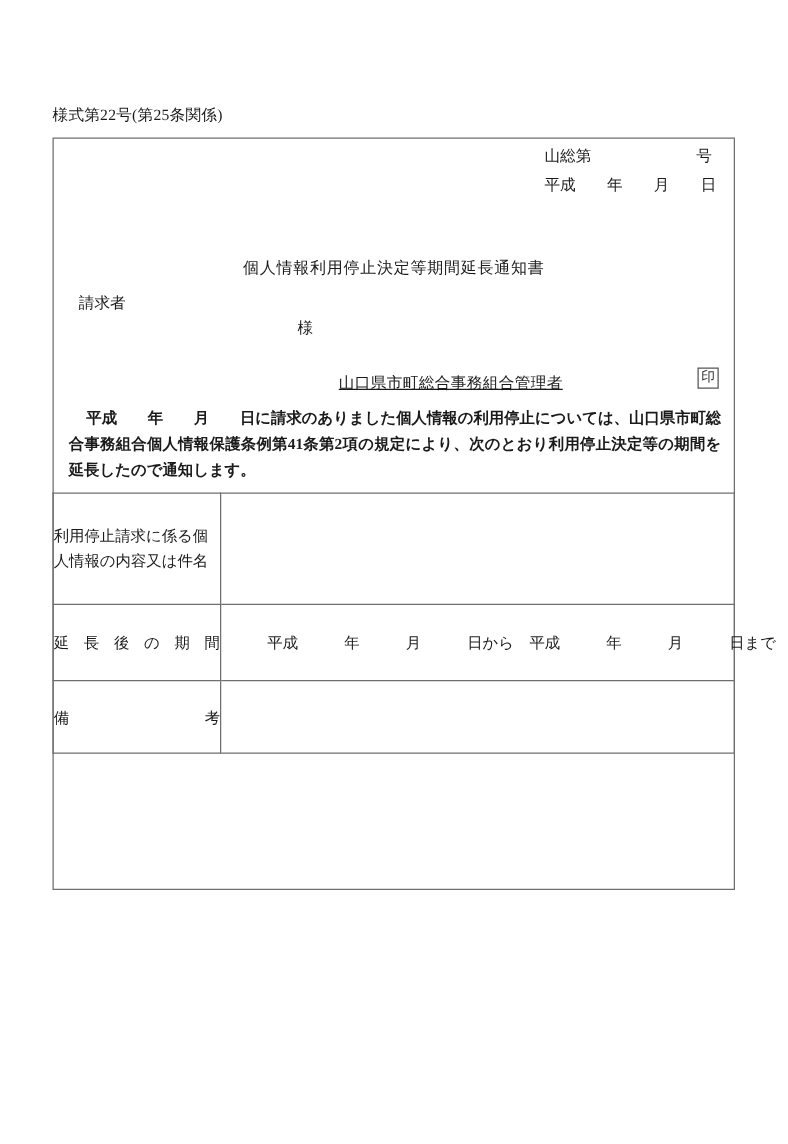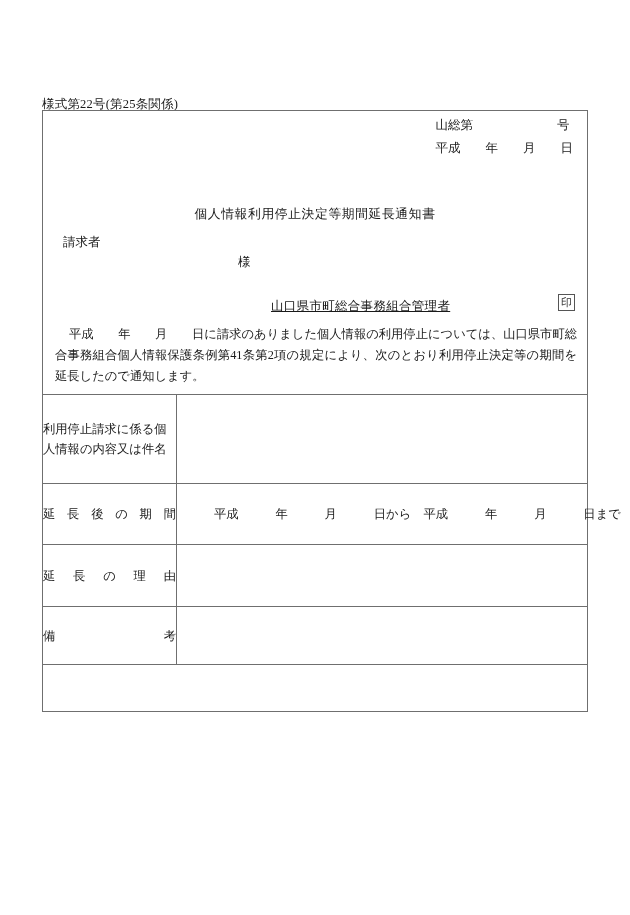--- a/index.html
+++ b/index.html
@@ -19,21 +19,21 @@
   .page {
     position: absolute;
     inset: 0;
     background: #ffffff;
   }
 
   
   .form-number {
     position: absolute;
     left: 42px;
-    top: 96px;
+    top: 84px;
     font-size: 12.5px;
     letter-spacing: 0.2px;
     white-space: nowrap;
   }
 
   
   .frame {
     position: absolute;
     left: 42px;
     top: 110px;
@@ -115,20 +115,21 @@
     left: 12px;
     right: 10px;
     top: 213px;
     font-size: 12.3px;
     line-height: 21px;
   }
   .body-text p {
     margin: 0;
     text-align: justify;
     text-justify: inter-character;
+    font-weight: bold;
   }
   .body-indent { display: inline-block; width: 14px; }
 
   
   .form-table {
     position: absolute;
     left: -1px;
     right: -1px;
     top: 283px;
     border-collapse: collapse;
@@ -211,28 +212,20 @@
           </td>
         </tr>
         <tr class="r3">
           <td class="label-cell">
             <span class="spread">延長後の期間</span>
           </td>
           <td class="value-cell date-range">
             <span>平成　　　年　　　月　　　日から　平成　　　年　　　月　　　日まで</span>
           </td>
         </tr>
-        <tr class="r4">
-          <td class="label-cell">
-            <span class="spread">延長の理由</span>
-          </td>
-          <td class="value-cell">
-            <span></span>
-          </td>
-        </tr>
         <tr class="r5">
           <td class="label-cell">
             <span class="spread">備考</span>
           </td>
           <td class="value-cell">
             <span></span>
           </td>
         </tr>
       </tbody>
     </table>

